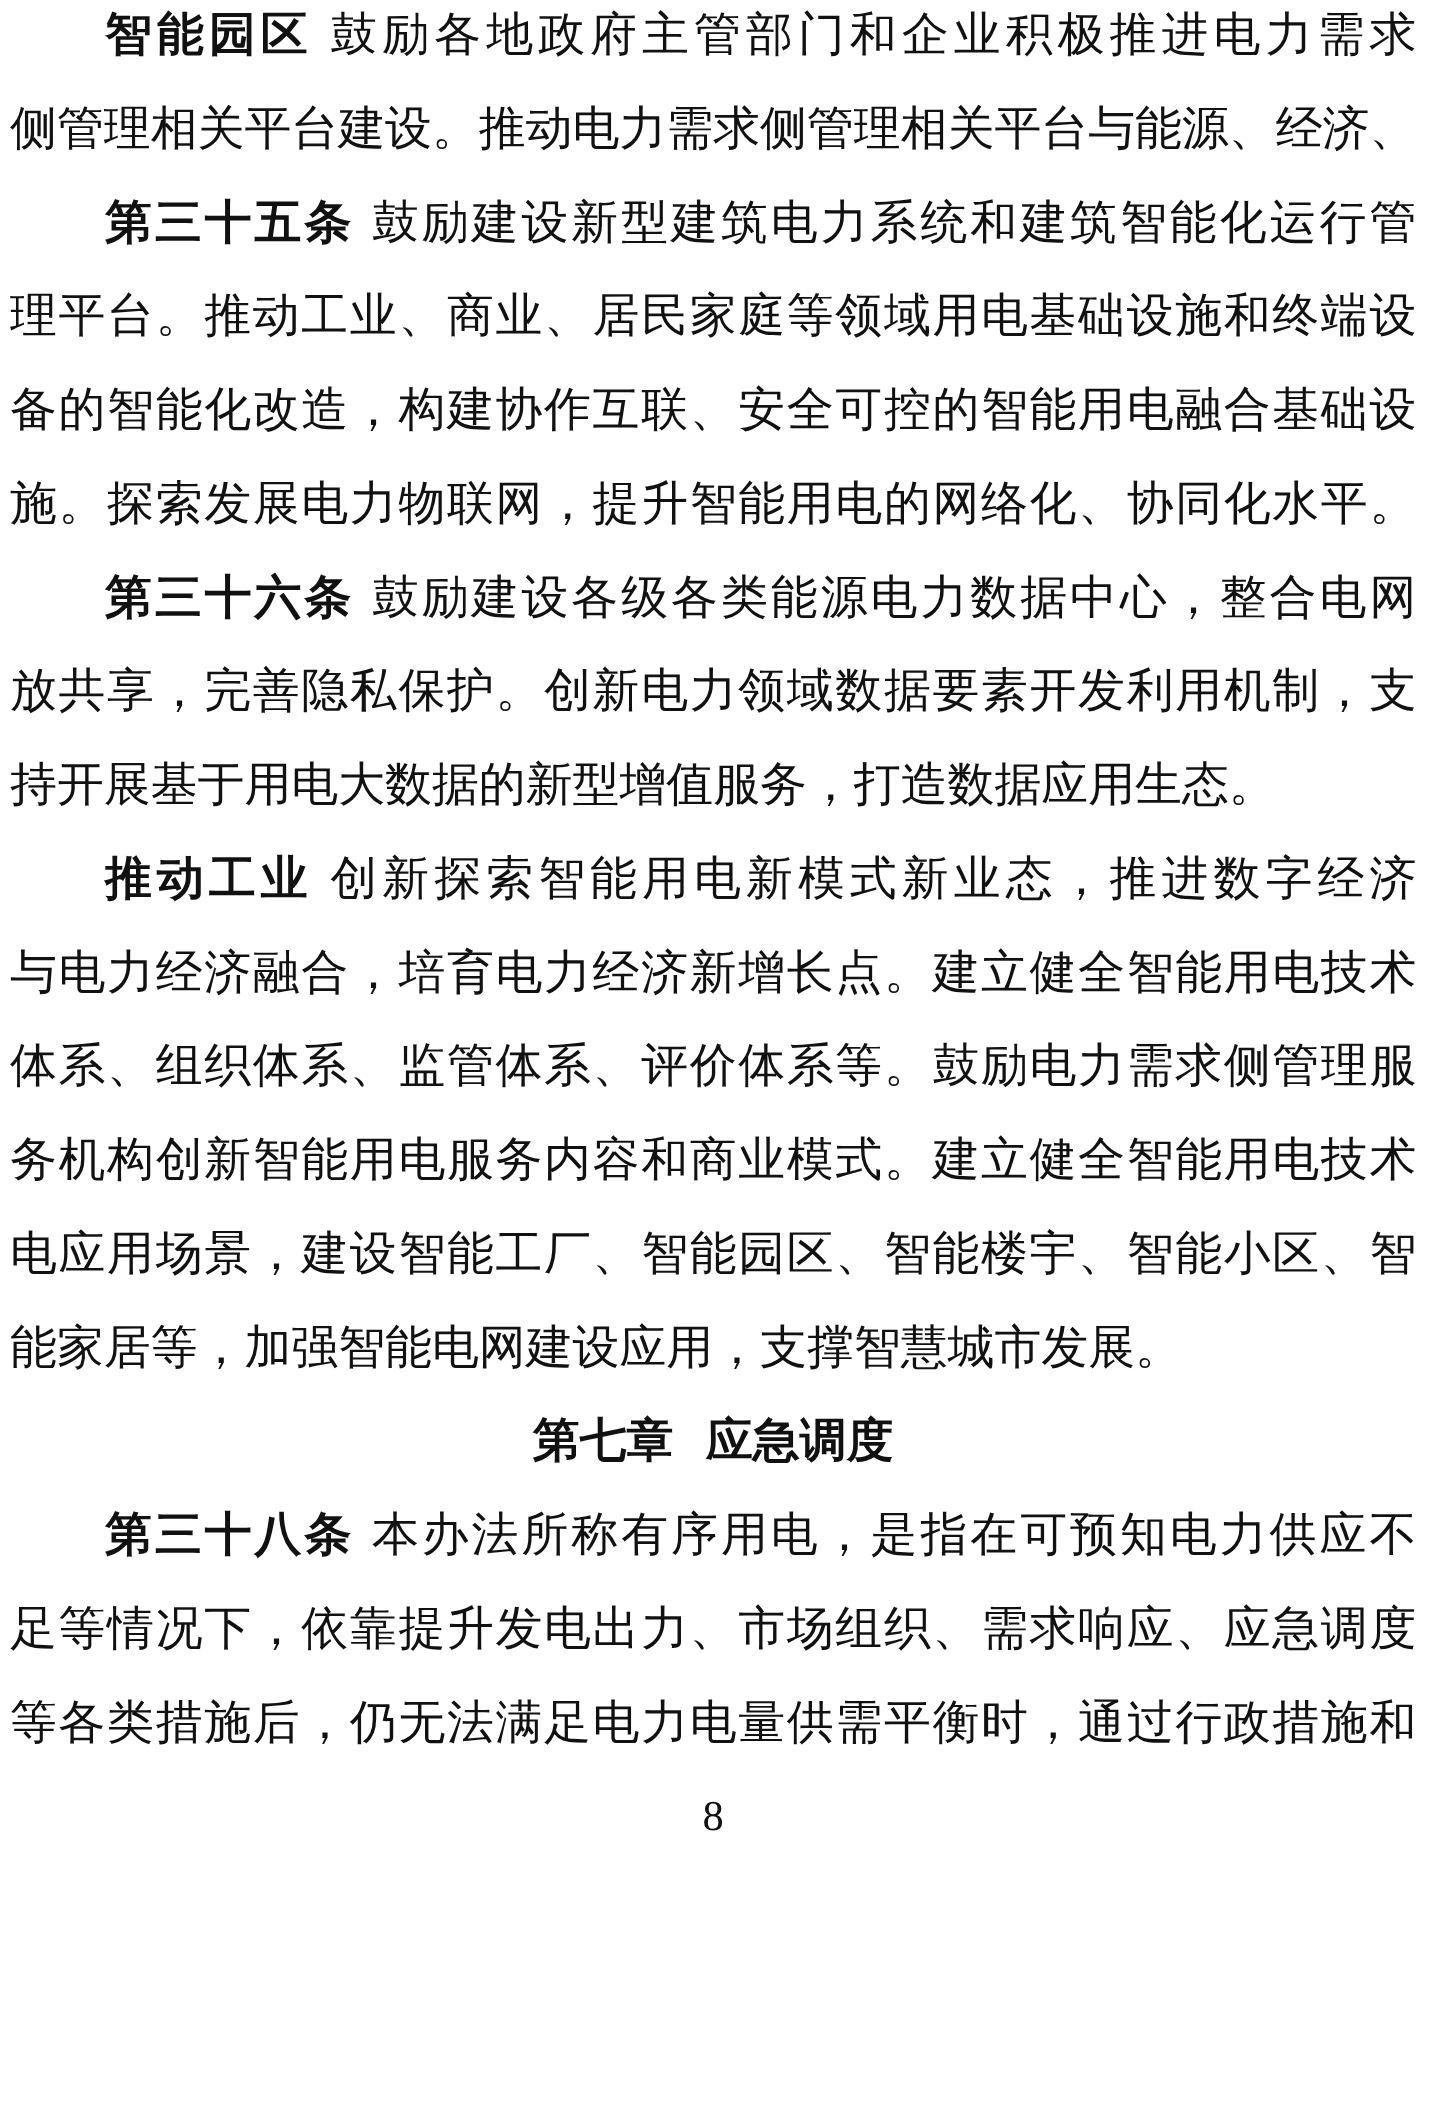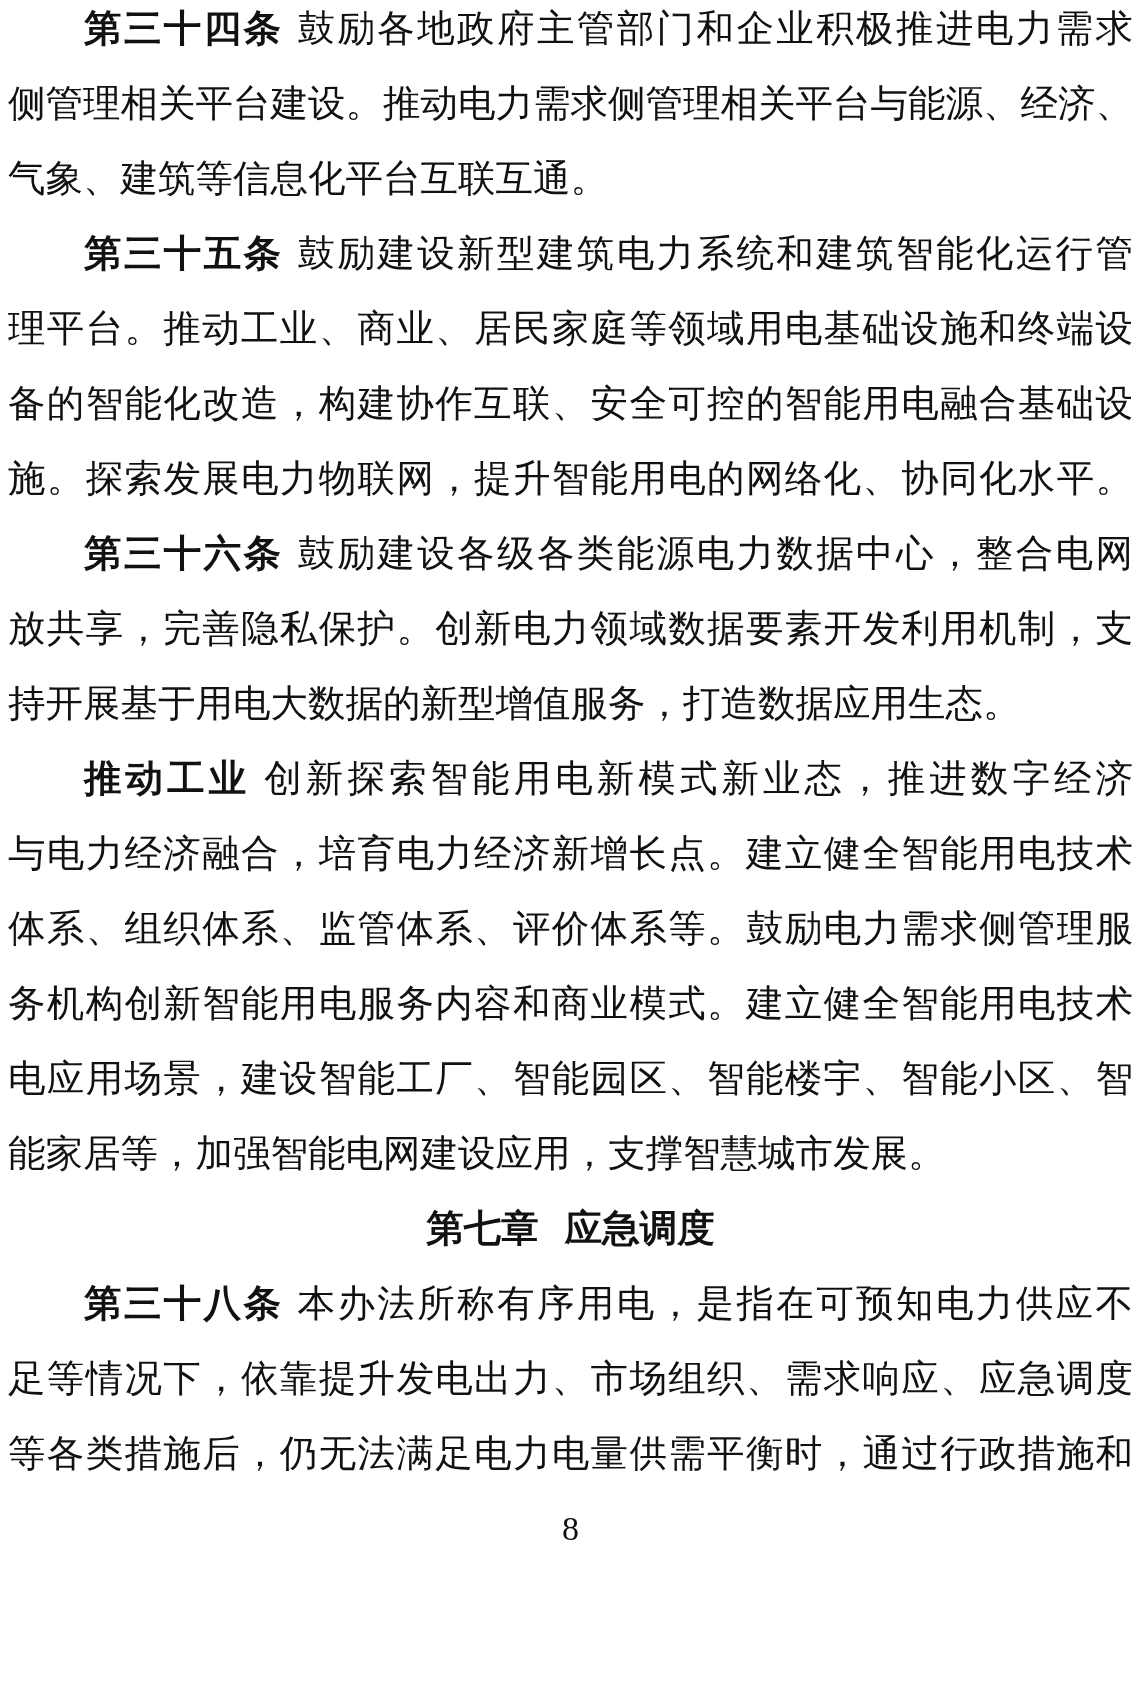--- a/index.html
+++ b/index.html
@@ -59,23 +59,22 @@
     text-align: center;
     text-align-last: center;
     font-size: 34px;
   }
 </style>
 </head>
 <body>
 
 <div class="page">
 
-  <div class="line just first-line"><span class="num">第三十四条</span><span>鼓励各地政府主管部门和企业积极推进电力需求</span></div>
+  <div class="line just first-line"><span class="num">智能园区</span><span>鼓励各地政府主管部门和企业积极推进电力需求</span></div>
   <div class="line just">侧管理相关平台建设。推动电力需求侧管理相关平台与能源、经济、</div>
-  <div class="line last-line">气象、建筑等信息化平台互联互通。</div>
 
   <div class="line just first-line"><span class="num">第三十五条</span><span>鼓励建设新型建筑电力系统和建筑智能化运行管</span></div>
   <div class="line just">理平台。推动工业、商业、居民家庭等领域用电基础设施和终端设</div>
   <div class="line just">备的智能化改造，构建协作互联、安全可控的智能用电融合基础设</div>
   <div class="line just">施。探索发展电力物联网，提升智能用电的网络化、协同化水平。</div>
 
   <div class="line just first-line"><span class="num">第三十六条</span><span>鼓励建设各级各类能源电力数据中心，整合电网</span></div>
   <div class="line just">放共享，完善隐私保护。创新电力领域数据要素开发利用机制，支</div>
   <div class="line last-line">持开展基于用电大数据的新型增值服务，打造数据应用生态。</div>
 

